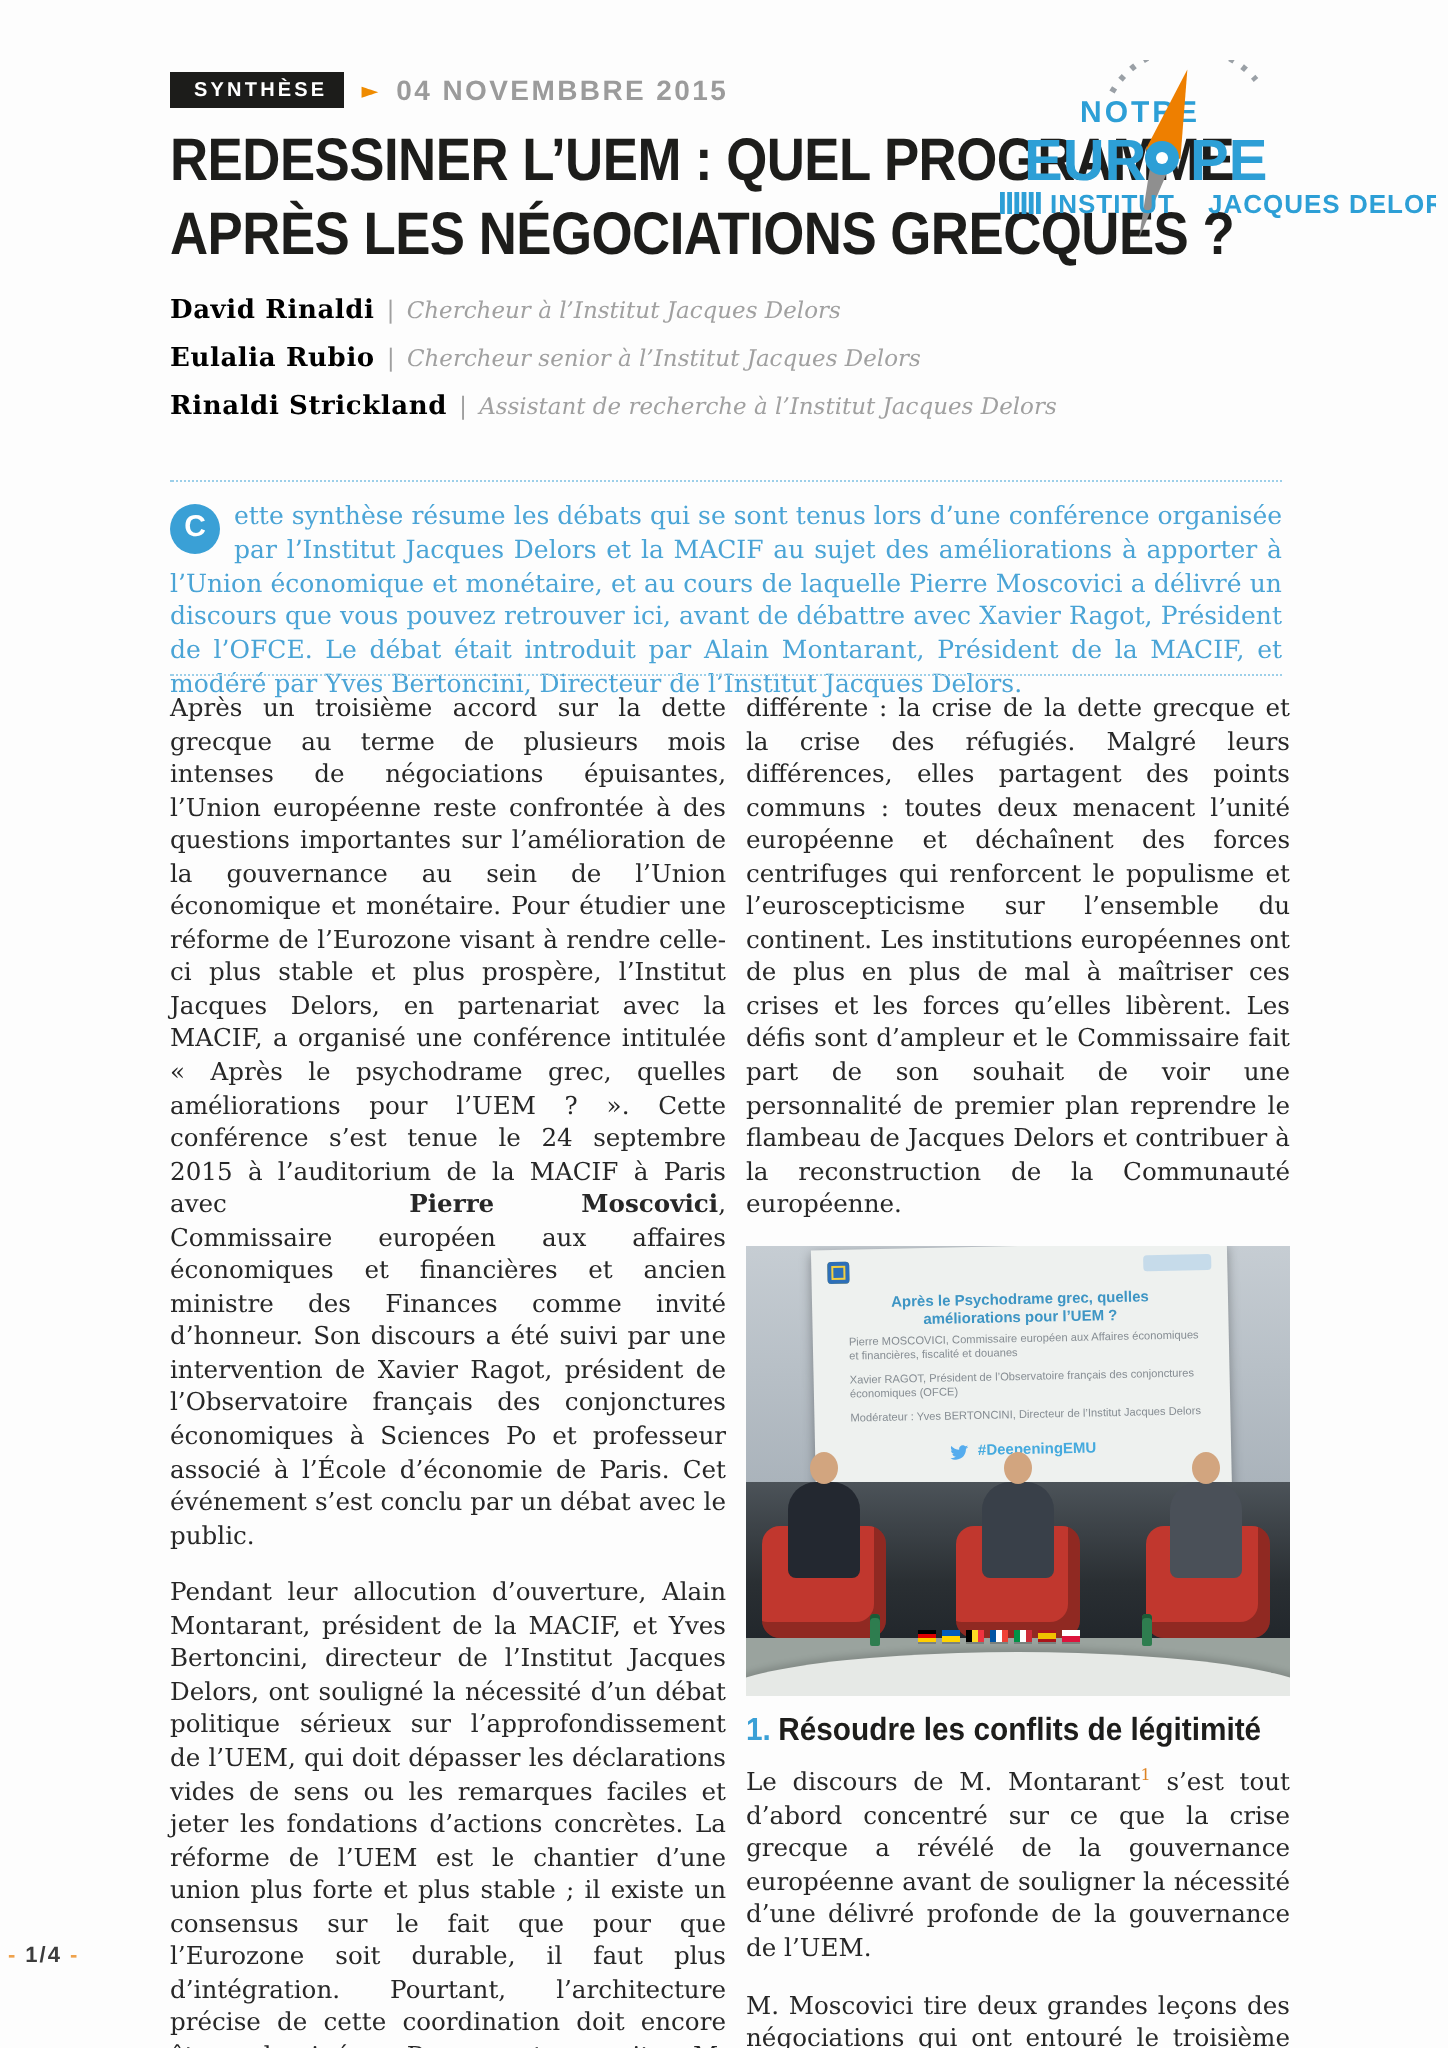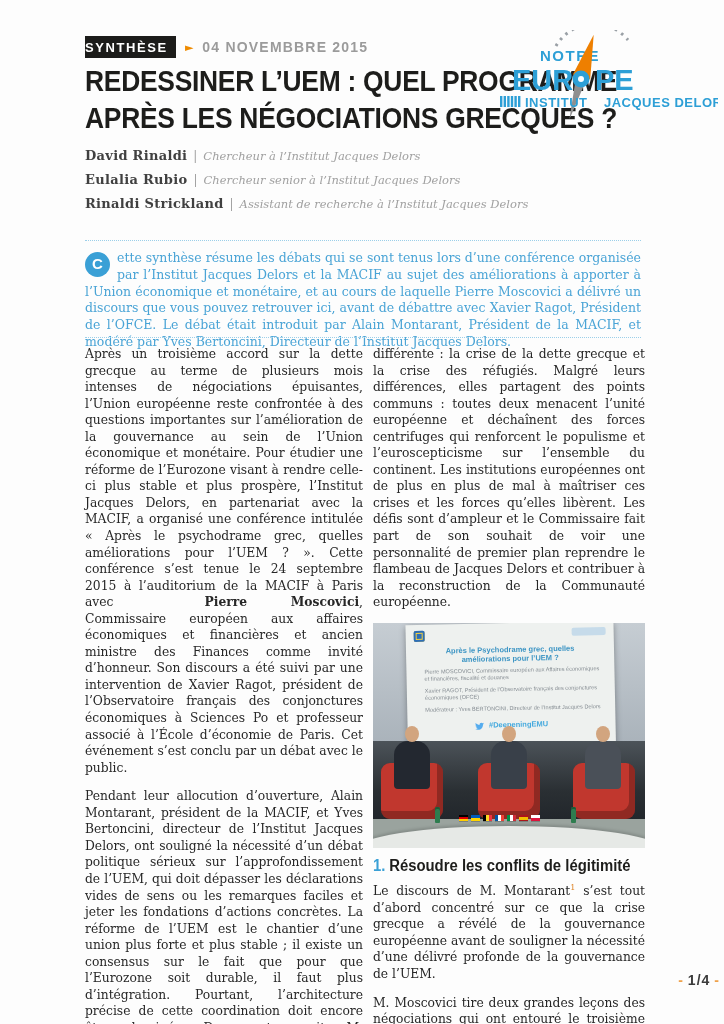--- a/index.html
+++ b/index.html
@@ -2,37 +2,37 @@
 <html lang="fr"><head>
 <meta charset="utf-8">
 <style>
   html,body{margin:0;padding:0;background:#ffffff;}
   .page{position:relative;width:724px;height:1024px;background:#fdfdfd;overflow:hidden;
         font-family:"DejaVu Serif", serif;}
 
   
   .kicker-row{position:absolute;left:85px;top:36px;display:flex;align-items:center;gap:9px;}
   .badge{background:#1c1c1a;color:#ffffff;font-family:"Liberation Sans",sans-serif;
-         font-weight:bold;font-size:13px;letter-spacing:1.6px;padding:4px 8px 3px 0;}
+         font-weight:bold;font-size:10px;letter-spacing:1.6px;padding:4px 8px 3px 12px;}
   .arrow{color:#ef8b00;font-family:"DejaVu Sans",sans-serif;font-size:11px;line-height:1;}
   .date{color:#9b9b9b;font-family:"Liberation Sans",sans-serif;font-weight:bold;
         font-size:14px;letter-spacing:1.2px;}
 
   .page-title{position:absolute;left:85px;top:62px;width:560px;
               font-family:"Liberation Sans",sans-serif;font-weight:bold;color:#1d1d1b;
               font-size:30px;line-height:37px;transform:scaleX(0.88);transform-origin:0 0;
               letter-spacing:-0.3px;white-space:nowrap;}
 
   
   .logo{position:absolute;left:500px;top:30px;width:218px;height:95px;}
 
   
   .authors{position:absolute;left:85px;top:148px;}
   .author-row{height:24px;display:flex;align-items:baseline;gap:6px;}
-  .author-name{font-size:13px;font-weight:bold;color:#404040;letter-spacing:0.3px;}
+  .author-name{font-size:13px;font-weight:bold;color:#000000;letter-spacing:0.3px;}
   .author-pipe{color:#9f9f9f;font-size:12px;}
   .author-role{font-style:italic;font-size:11.5px;color:#a0a0a0;}
 
   
   .dotted{position:absolute;left:85px;width:556px;border-top:1px dotted #9ccfe9;}
   .sep1{top:240px;} .sep2{top:337px;}
 
   
   .intro{position:absolute;left:85px;top:250px;width:556px;
          color:#4aa4d6;font-size:12.5px;line-height:16.8px;text-align:justify;}
@@ -80,22 +80,22 @@
   .head{position:absolute;top:103px;width:14px;height:16px;border-radius:50%;background:#d2a57f;}
   .floor{position:absolute;left:0;top:196px;width:100%;height:29px;background:#9aa39e;}
   .table{position:absolute;left:-18px;bottom:-26px;width:308px;height:48px;background:#e6e9e6;
          border-radius:50%;box-shadow:0 -2px 3px rgba(0,0,0,.15);}
   .flags{position:absolute;left:86px;top:192px;display:flex;gap:3px;align-items:flex-end;}
   .flag{width:9px;height:6px;box-shadow:0 1px 0 rgba(0,0,0,.2);}
   .bottle{position:absolute;width:5px;height:16px;background:#2e7d4f;border-radius:2px 2px 1px 1px;
           top:184px;box-shadow:inset 0 2px 0 #1b5a36;}
 
   
-  .footer{position:absolute;left:0;top:972px;width:724px;text-align:right;
-          font-family:"Liberation Sans",sans-serif;font-weight:bold;font-size:14px;
+  .footer{position:absolute;left:0;top:972px;width:724px;text-align:left;
+          font-family:"Liberation Sans",sans-serif;font-weight:bold;font-size:11px;
           letter-spacing:1px;color:#3c3c3c;}
   .footer .dash{color:#efa24c;margin:0 4px;}
 </style>
 </head>
 <body>
 
 <div class="page">
 
   <div class="kicker-row">
     <span class="badge">SYNTHÈSE</span>

